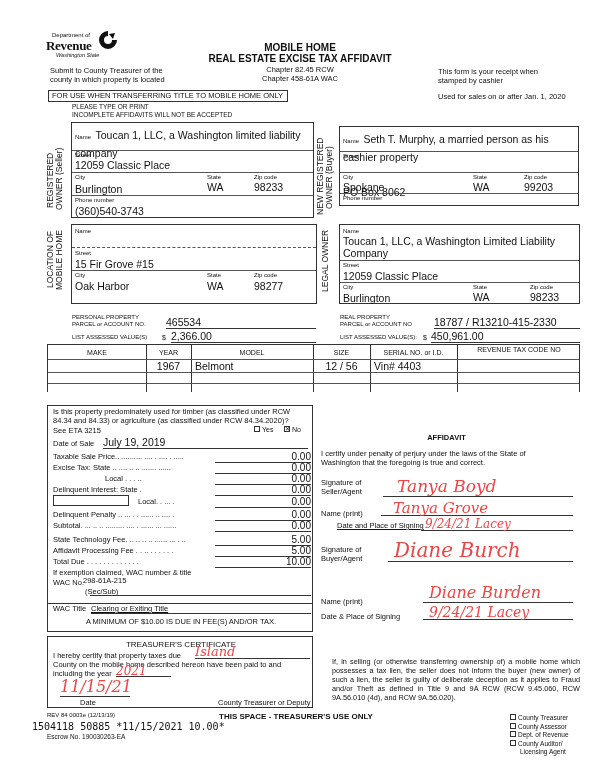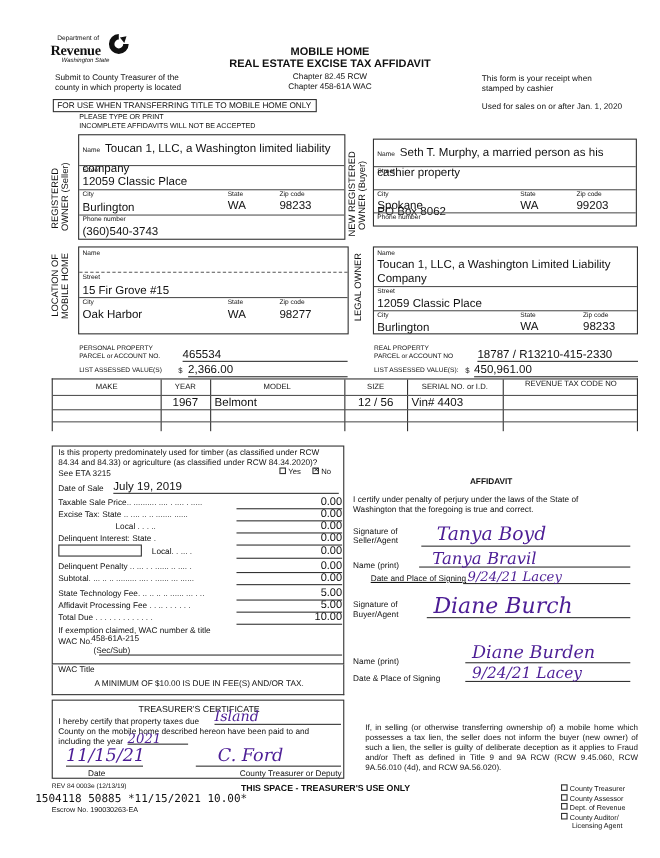--- a/index.html
+++ b/index.html
@@ -7,21 +7,21 @@
   .abs{position:absolute;}
   .tiny{font-size:6px;line-height:7px;}
   .sm{font-size:7px;line-height:8px;}
   .md{font-size:9px;line-height:10px;}
   .val{font-size:10.5px;line-height:12px;}
   .bold{font-weight:bold;}
   .center{text-align:center;}
   .box{border:1px solid #333;box-sizing:border-box;}
   .vlabel{position:absolute;writing-mode:vertical-rl;transform:rotate(180deg);font-size:8.5px;line-height:9px;text-align:center;white-space:nowrap;}
   .cell{position:absolute;box-sizing:border-box;}
-  .sig{font-family:"DejaVu Serif",serif;font-style:italic;color:#4c1d95;}
+  .sig{font-family:"DejaVu Serif",serif;font-style:italic;color:#ef4444;}
   .chk{display:inline-block;width:6px;height:6px;border:1px solid #333;vertical-align:middle;margin-right:2px;position:relative;top:-1px;box-sizing:border-box;font-size:6px;line-height:5px;text-align:center;}
   .row-line{position:absolute;left:0;right:0;border-bottom:1px solid #555;}
   .dot-label{position:absolute;font-size:7.5px;line-height:9px;}
   .amt{position:absolute;font-size:10px;line-height:11px;text-align:right;}
   .uline{position:absolute;border-bottom:1px solid #333;}
   .mono{font-family:"DejaVu Sans Mono",monospace;}
 </style>
 </head>
 <body>
 
@@ -219,42 +219,43 @@
   <div class="amt uline" style="left:167px;top:114px;width:96px;">0.00</div>
   <div class="dot-label" style="left:5px;top:129px;">State Technology Fee. ..  .. .. .. ...... ... . ..</div>
   <div class="amt uline" style="left:167px;top:128px;width:96px;">5.00</div>
   <div class="dot-label" style="left:5px;top:140px;">Affidavit Processing Fee .  . .. . . . . . .</div>
   <div class="amt uline" style="left:167px;top:139px;width:96px;">5.00</div>
   <div class="dot-label" style="left:5px;top:151px;">Total Due . . . . . . .  . . .      .     . .</div>
   <div class="amt uline" style="left:167px;top:150px;width:96px;">10.00</div>
 
   <div class="cell" style="left:5px;top:162px;font-size:7.5px;">If exemption claimed, WAC number &amp; title</div>
   <div class="cell" style="left:5px;top:172px;font-size:7.5px;">WAC No.</div>
-  <div class="cell" style="left:35px;top:170px;font-size:7.5px;">458-61A-215</div>
+  <div class="cell" style="left:35px;top:170px;font-size:7.5px;">298-61A-215</div>
   <div class="cell" style="left:5px;top:181px;font-size:7.5px;padding-left:32px;">(Sec/Sub)</div>
   <div class="cell uline" style="left:42px;top:181px;width:221px;height:9px;"></div>
 </div>
 <div class="abs" style="left:47px;top:604px;width:266px;height:28px;border:1px solid #333;border-top:none;box-sizing:border-box;">
   <div class="cell" style="left:5px;top:0px;font-size:7.5px;">WAC Title</div>
+  <div class="cell uline" style="left:43px;top:0px;width:220px;font-size:7.5px;text-decoration:underline;">Clearing or Exiting Title</div>
   <div class="cell center" style="left:0;top:13px;width:266px;font-size:7.5px;">A MINIMUM OF $10.00 IS DUE IN FEE(S) AND/OR TAX.</div>
 </div>
 
 <div class="abs" style="left:313px;top:405px;width:267px;height:222px;">
   <div class="cell" style="left:8px;top:44px;font-size:7.5px;line-height:9px;">
     <div>I certify under penalty of perjury under the laws of the State of</div>
     <div>Washington that the foregoing is true and correct.</div>
   </div>
   <div class="cell bold center" style="left:0;top:28px;width:267px;font-size:7.5px;">AFFIDAVIT</div>
   <div class="cell" style="left:8px;top:73px;font-size:7.5px;line-height:9px;">
     <div>Signature of</div>
     <div>Seller/Agent</div>
   </div>
   <div class="cell uline sig" style="left:70px;top:70px;width:190px;height:22px;font-size:17px;line-height:22px;padding-left:14px;box-sizing:border-box;">Tanya Boyd</div>
   <div class="cell" style="left:8px;top:104px;font-size:7.5px;">Name (print)</div>
-  <div class="cell uline sig" style="left:68px;top:96px;width:192px;height:15px;font-size:15px;line-height:15px;padding-left:12px;box-sizing:border-box;">Tanya Bravil</div>
+  <div class="cell uline sig" style="left:68px;top:96px;width:192px;height:15px;font-size:15px;line-height:15px;padding-left:12px;box-sizing:border-box;">Tanya Grove</div>
   <div class="cell" style="left:24px;top:116px;font-size:7.5px;text-decoration:underline;">Date and Place of Signing</div>
   <div class="cell uline sig" style="left:108px;top:112px;width:152px;height:14px;font-size:12px;line-height:14px;padding-left:4px;box-sizing:border-box;">9/24/21 Lacey</div>
 
   <div class="cell" style="left:8px;top:140px;font-size:7.5px;line-height:9px;">
     <div>Signature of</div>
     <div>Buyer/Agent</div>
   </div>
   <div class="cell uline sig" style="left:75px;top:133px;width:185px;height:24px;font-size:20px;line-height:24px;padding-left:6px;box-sizing:border-box;">Diane Burch</div>
   <div class="cell" style="left:8px;top:192px;font-size:7.5px;">Name (print)</div>
   <div class="cell uline sig" style="left:110px;top:178px;width:150px;height:20px;font-size:16px;line-height:20px;padding-left:6px;box-sizing:border-box;">Diane Burden</div>
@@ -265,21 +266,20 @@
 <div class="abs" style="left:332px;top:657px;width:248px;font-size:7.3px;line-height:9px;text-align:justify;">If, in selling (or otherwise transferring ownership of) a mobile home which possesses a tax lien, the seller does not inform the buyer (new owner) of such a lien, the seller is guilty of deliberate deception as it applies to Fraud and/or Theft as defined in Title 9 and 9A RCW (RCW 9.45.060, RCW 9A.56.010 (4d), and RCW 9A.56.020).</div>
 
 <div class="abs" style="left:47px;top:636px;width:266px;height:72px;border:1px solid #333;box-sizing:border-box;">
   <div class="cell center" style="left:0;top:3px;width:266px;font-size:8px;">TREASURER'S CERTIFICATE</div>
   <div class="cell" style="left:5px;top:14px;font-size:7.5px;">I hereby certify that property taxes due</div>
   <div class="cell uline sig" style="left:147px;top:8px;width:115px;height:14px;font-size:13px;line-height:14px;">Island</div>
   <div class="cell" style="left:5px;top:23px;width:258px;font-size:7.5px;">County on the mobile home described hereon have been paid to and</div>
   <div class="cell" style="left:5px;top:32px;font-size:7.5px;">including the year</div>
   <div class="cell uline sig" style="left:68px;top:28px;width:55px;height:12px;font-size:12px;line-height:12px;">2021</div>
   <div class="cell uline sig" style="left:12px;top:40px;width:70px;height:20px;font-size:16px;line-height:20px;">11/15/21</div>
-  <div class="cell uline sig" style="left:130px;top:40px;width:132px;height:20px;font-size:16px;line-height:20px;padding-left:20px;box-sizing:border-box;">C. Ford</div>
   <div class="cell" style="left:32px;top:61px;font-size:7.5px;">Date</div>
   <div class="cell" style="left:170px;top:61px;font-size:7.5px;">County Treasurer or Deputy</div>
 </div>
 
 <div class="abs" style="left:47px;top:712px;font-size:6px;">REV 84 0003e (12/13/19)</div>
 <div class="abs bold" style="left:219px;top:712px;font-size:8px;">THIS SPACE - TREASURER'S USE ONLY</div>
 <div class="abs mono" style="left:32px;top:721px;font-size:10px;">1504118 50885 *11/15/2021 10.00*</div>
 <div class="abs" style="left:47px;top:733px;font-size:6.5px;">Escrow No.  190030263-EA</div>
 
 <div class="abs" style="left:510px;top:714px;font-size:6.5px;line-height:8.5px;">

